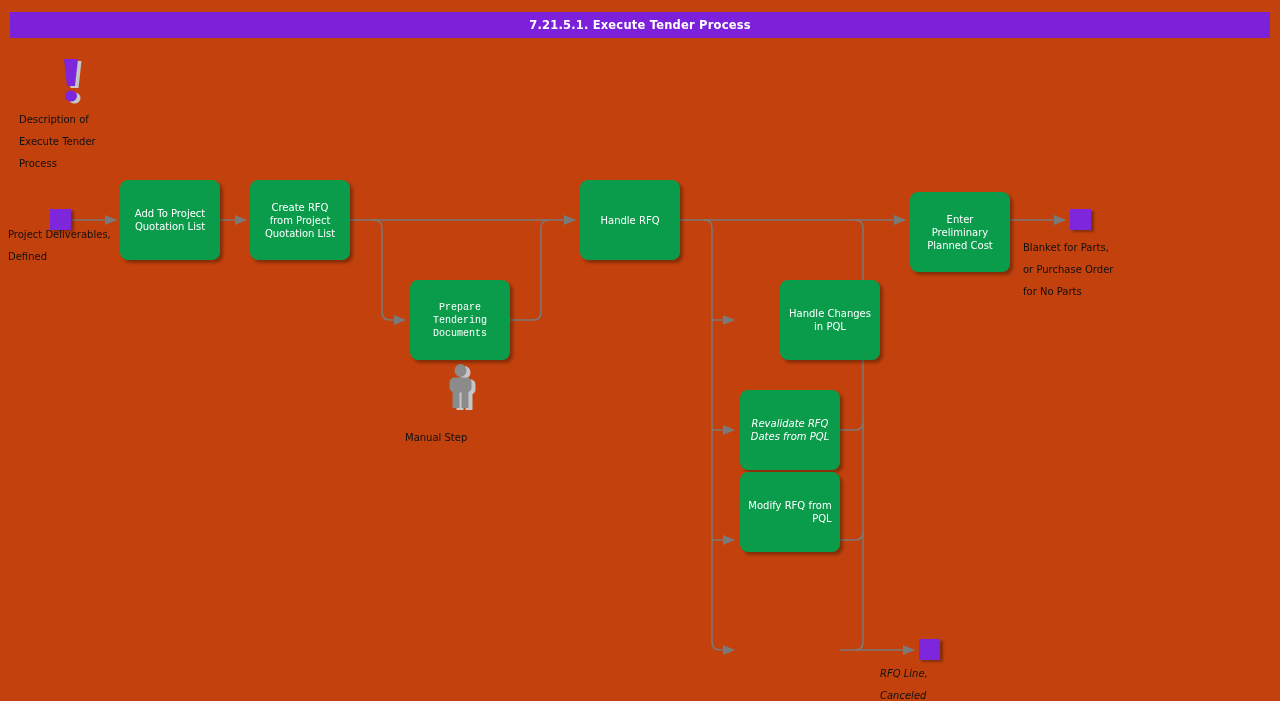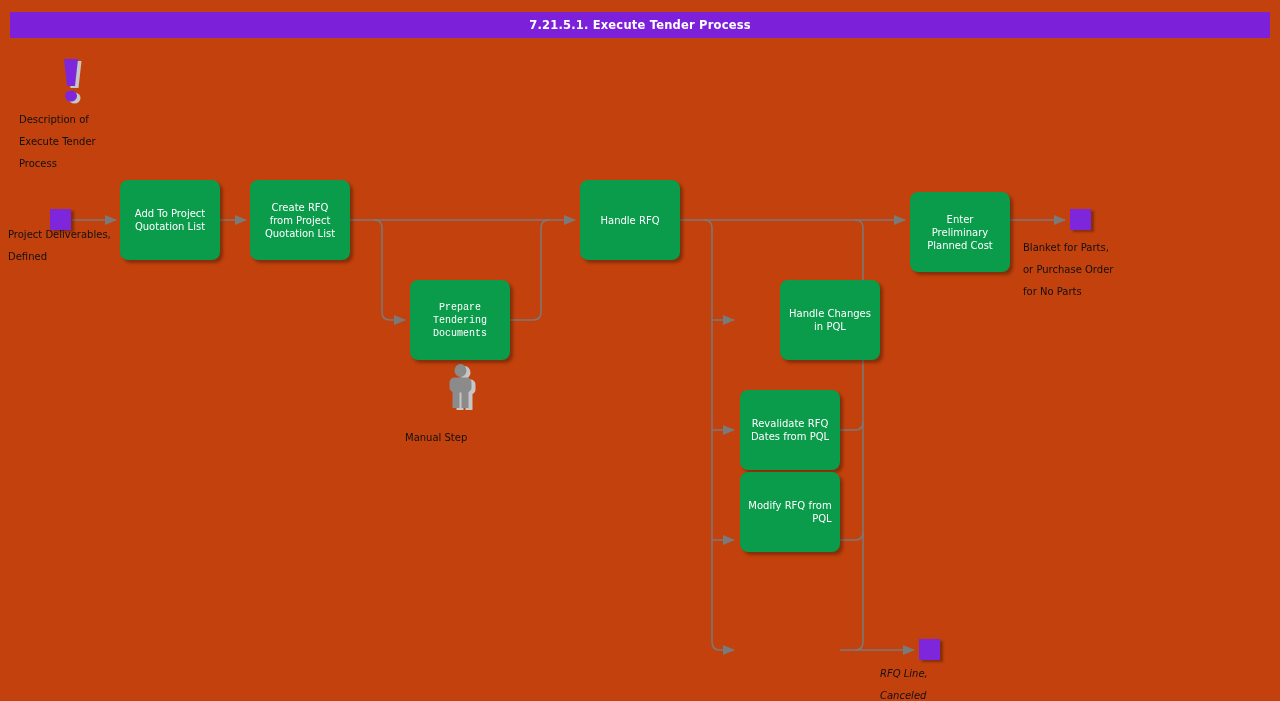--- a/index.html
+++ b/index.html
@@ -13,21 +13,21 @@
     font-size:11.5px;font-weight:bold;letter-spacing:.2px;
   }
   .connectors{position:absolute;left:0;top:0;pointer-events:none;}
   .activity{
     position:absolute;width:100px;height:80px;background:#0a9b4b;border-radius:8px;
     color:#fff;display:flex;align-items:center;justify-content:center;text-align:center;
     font-size:10px;line-height:13px;box-shadow:3px 3px 3px rgba(0,0,0,.30);cursor:pointer;
   }
   .activity span{white-space:pre-line;}
   .a0{left:120px;top:180px;} .a1{left:250px;top:180px;} .a2{left:410px;top:280px;font-family:Liberation Mono, monospace;}
-  .a3{left:580px;top:180px;} .a4{left:780px;top:280px;} .a5{left:740px;top:390px;}
+  .a3{left:580px;top:180px;} .a4{left:780px;top:280px;} .a5{left:740px;top:390px;font-style:italic;}
   .a6{left:740px;top:472px;text-align:right;} .a7{left:740px;top:610px;} .a8{left:910px;top:180px;margin-top:12px;}
   .evt{
     position:absolute;width:21px;height:21px;background:#7d26db;
     box-shadow:3px 2px 2px rgba(0,0,0,.30);
   }
   .evt-start{left:50px;top:209px;}
   .evt-end1{left:1070px;top:209px;}
   .evt-end2{left:919px;top:639px;}
   .node-label{
     position:absolute;font-size:10px;line-height:22px;color:#111;

